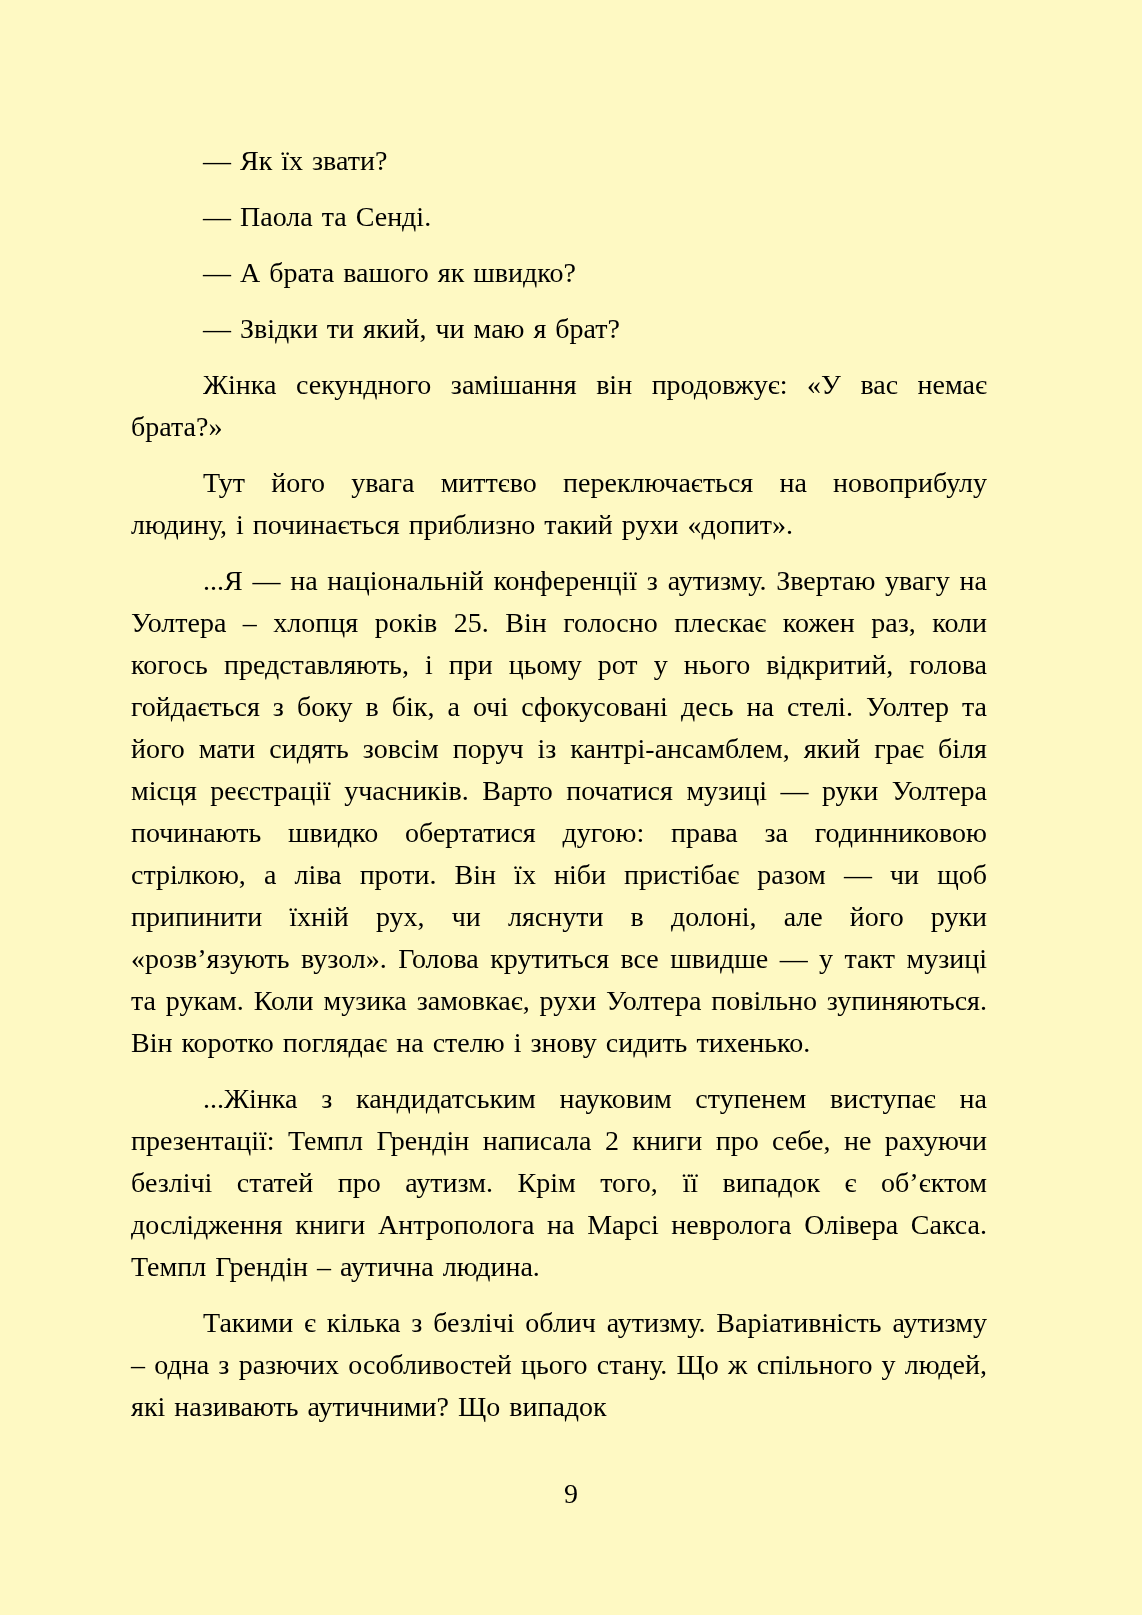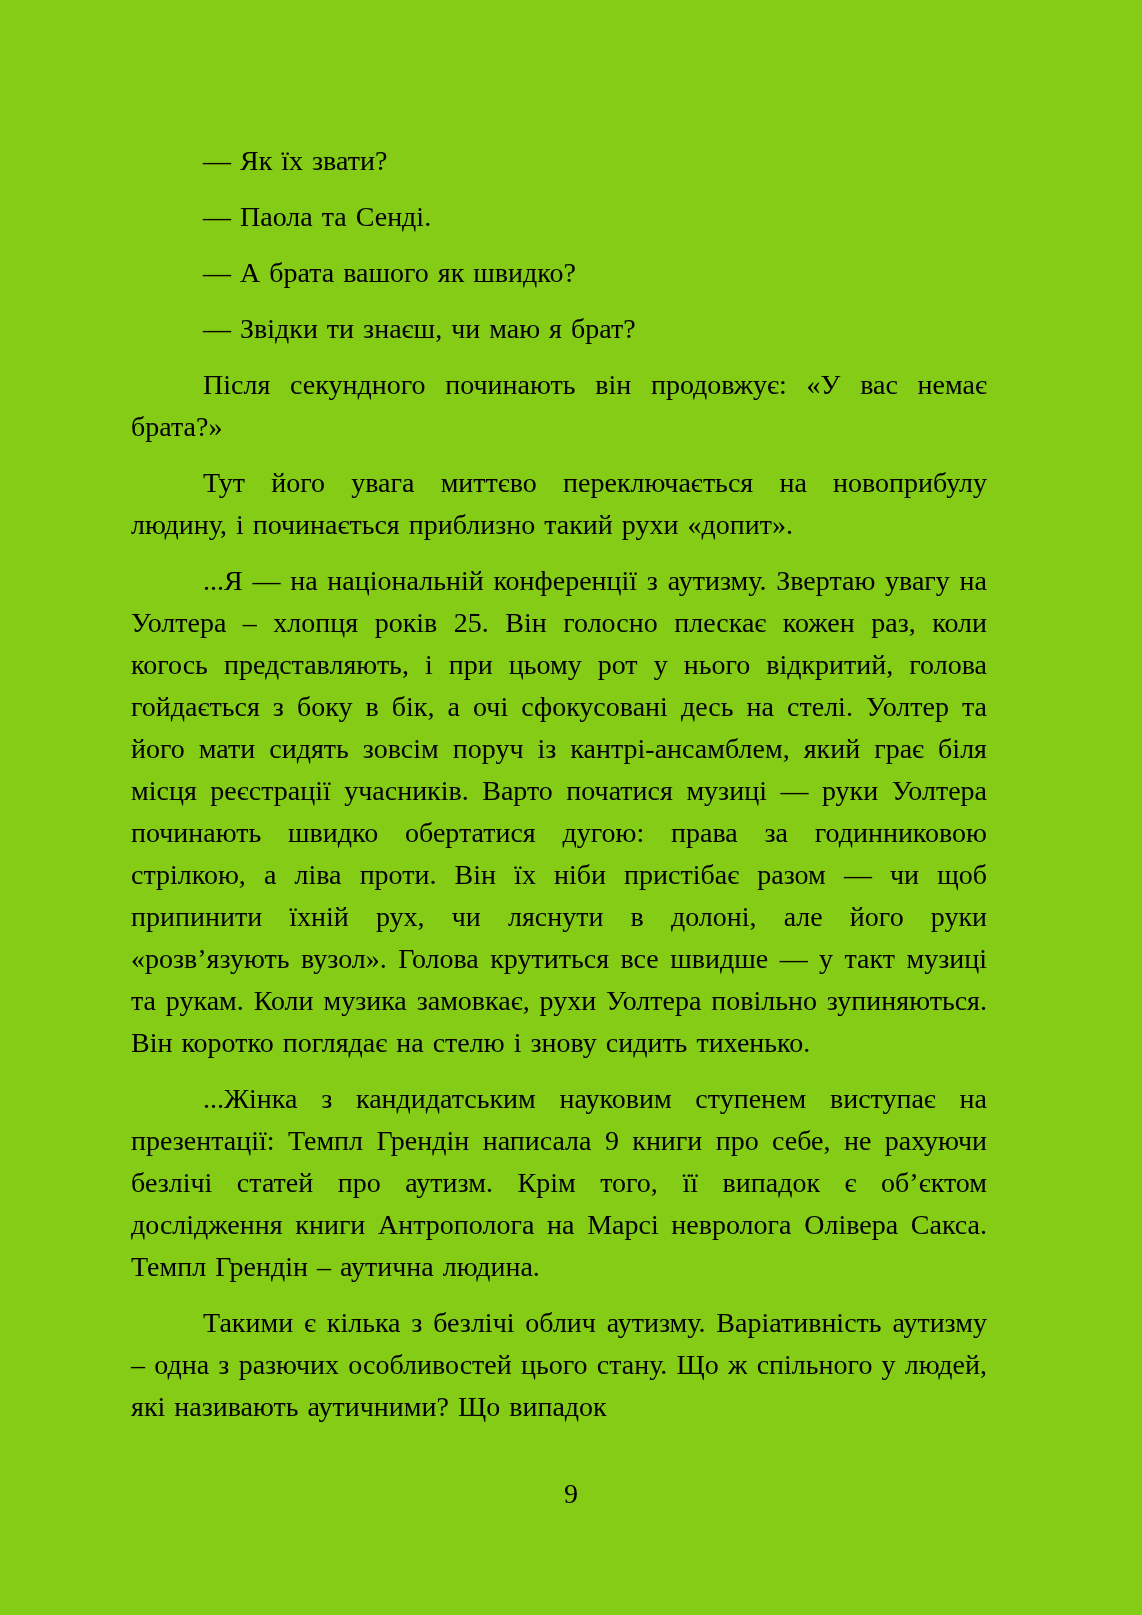--- a/index.html
+++ b/index.html
@@ -4,21 +4,21 @@
 <style>
   html, body {
     margin: 0;
     padding: 0;
     background: #ffffff;
   }
   .page {
     position: relative;
     width: 1142px;
     height: 1615px;
-    background: #84cc16;
+    background: #fef9c3;
     color: #000000;
     font-family: "Liberation Serif", "DejaVu Serif", serif;
     overflow: hidden;
   }
   .text-block {
     position: absolute;
     left: 131px;
     right: 155px;
     top: 140px;
     text-align: justify;
@@ -40,21 +40,21 @@
   }
 </style>
 </head>
 <body>
 
 <div class="page">
   <div class="text-block">
     <p class="para">— Як їх звати?</p>
     <p class="para">— Паола та Сенді.</p>
     <p class="para">— А брата вашого як швидко?</p>
-    <p class="para">— Звідки ти знаєш, чи маю я брат?</p>
-    <p class="para">Після секундного починають він продовжує: «У вас немає брата?»</p>
+    <p class="para">— Звідки ти який, чи маю я брат?</p>
+    <p class="para">Жінка секундного замішання він продовжує: «У вас немає брата?»</p>
     <p class="para">Тут його увага миттєво переключається на новоприбулу людину, і починається приблизно такий рухи «допит».</p>
     <p class="para">...Я — на національній конференції з аутизму. Звертаю увагу на Уолтера – хлопця років 25. Він голосно плескає кожен раз, коли когось представляють, і при цьому рот у нього відкритий, голова гойдається з боку в бік, а очі сфокусовані десь на стелі. Уолтер та його мати сидять зовсім поруч із кантрі-ансамблем, який грає біля місця реєстрації учасників. Варто початися музиці — руки Уолтера починають швидко обертатися дугою: права за годинниковою стрілкою, а ліва проти. Він їх ніби пристібає разом — чи щоб припинити їхній рух, чи ляснути в долоні, але його руки «розв’язують вузол». Голова крутиться все швидше — у такт музиці та рукам. Коли музика замовкає, рухи Уолтера повільно зупиняються. Він коротко поглядає на стелю і знову сидить тихенько.</p>
-    <p class="para">...Жінка з кандидатським науковим ступенем виступає на презентації: Темпл Грендін написала 9 книги про себе, не рахуючи безлічі статей про аутизм. Крім того, її випадок є об’єктом дослідження книги Антрополога на Марсі невролога Олівера Сакса. Темпл Грендін – аутична людина.</p>
+    <p class="para">...Жінка з кандидатським науковим ступенем виступає на презентації: Темпл Грендін написала 2 книги про себе, не рахуючи безлічі статей про аутизм. Крім того, її випадок є об’єктом дослідження книги Антрополога на Марсі невролога Олівера Сакса. Темпл Грендін – аутична людина.</p>
     <p class="para">Такими є кілька з безлічі облич аутизму. Варіативність аутизму – одна з разючих особливостей цього стану. Що ж спільного у людей, які називають аутичними? Що випадок</p>
   </div>
   <div class="page-number">9</div>
 </div>
 
 </body></html>

